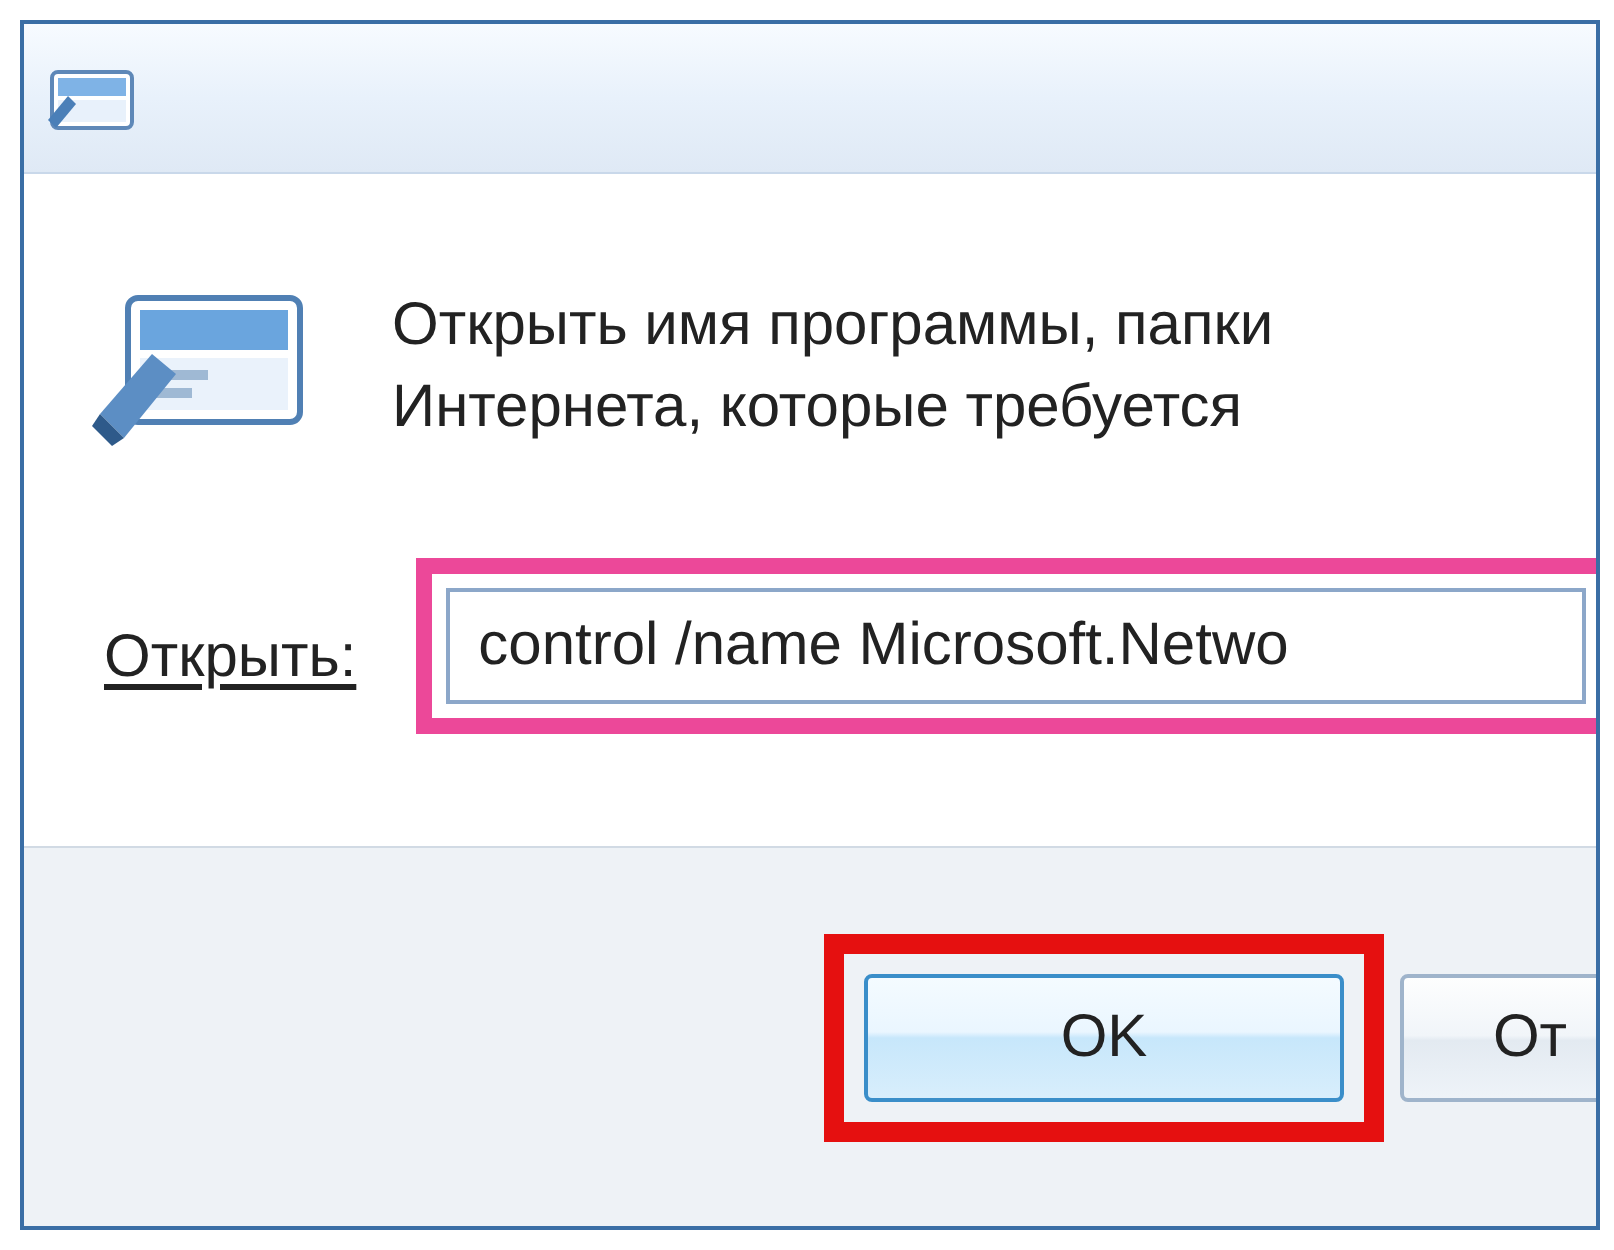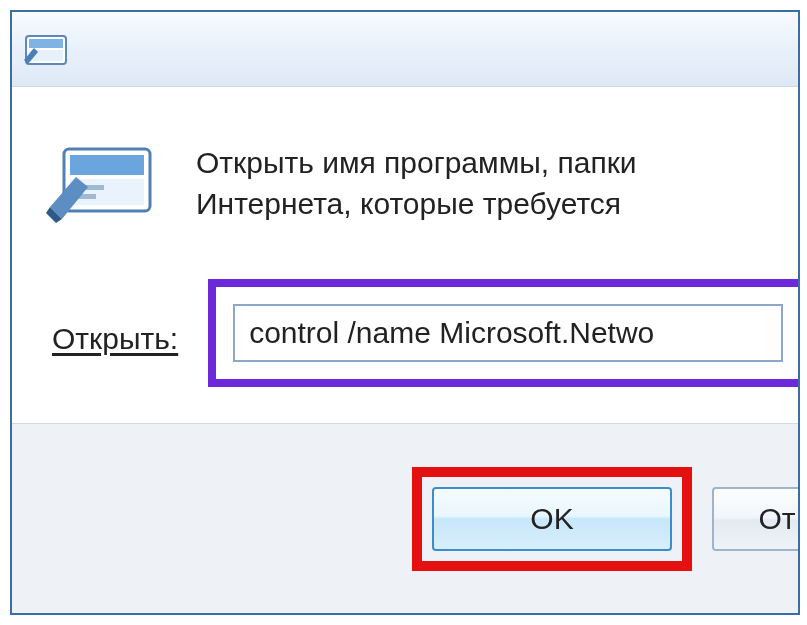--- a/index.html
+++ b/index.html
@@ -78,22 +78,22 @@
     }
     .open-label {
       font-size: 30px;
       color: #222;
       text-decoration: underline;
       text-decoration-color: #222;
       text-underline-offset: 4px;
       margin-top: 12px;
     }
     .input-highlight {
-      border: 8px solid #6d28d9;
-      padding: 17px;
+      border: 8px solid #ec4899;
+      padding: 7px;
       flex: 1;
       margin-right: -10px;
     }
     .open-input {
       width: 100%;
       height: 58px;
       font-size: 30px;
       font-family: inherit;
       padding: 4px 14px;
       border: 2px solid #8ca7c9;
@@ -106,21 +106,21 @@
       left: 0;
       right: 0;
       bottom: 0;
       height: 190px;
       background: #eef2f6;
       border-top: 1px solid #d1dae4;
       display: flex;
       align-items: center;
       justify-content: flex-start;
       padding-left: 400px;
-      gap: 20px;
+      gap: 8px;
     }
     .btn-highlight {
       border: 10px solid #e51010;
       padding: 10px;
     }
     .btn {
       min-width: 240px;
       height: 64px;
       font-size: 30px;
       font-family: inherit;

